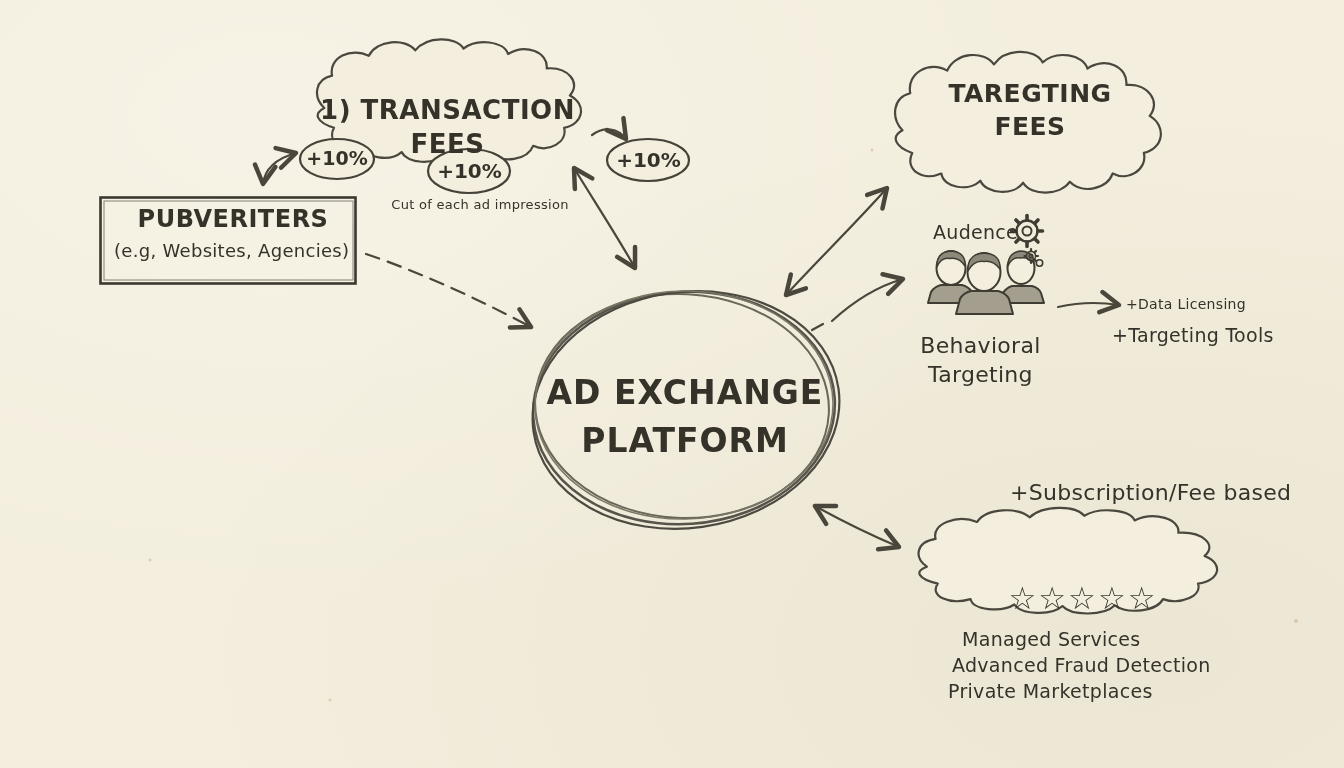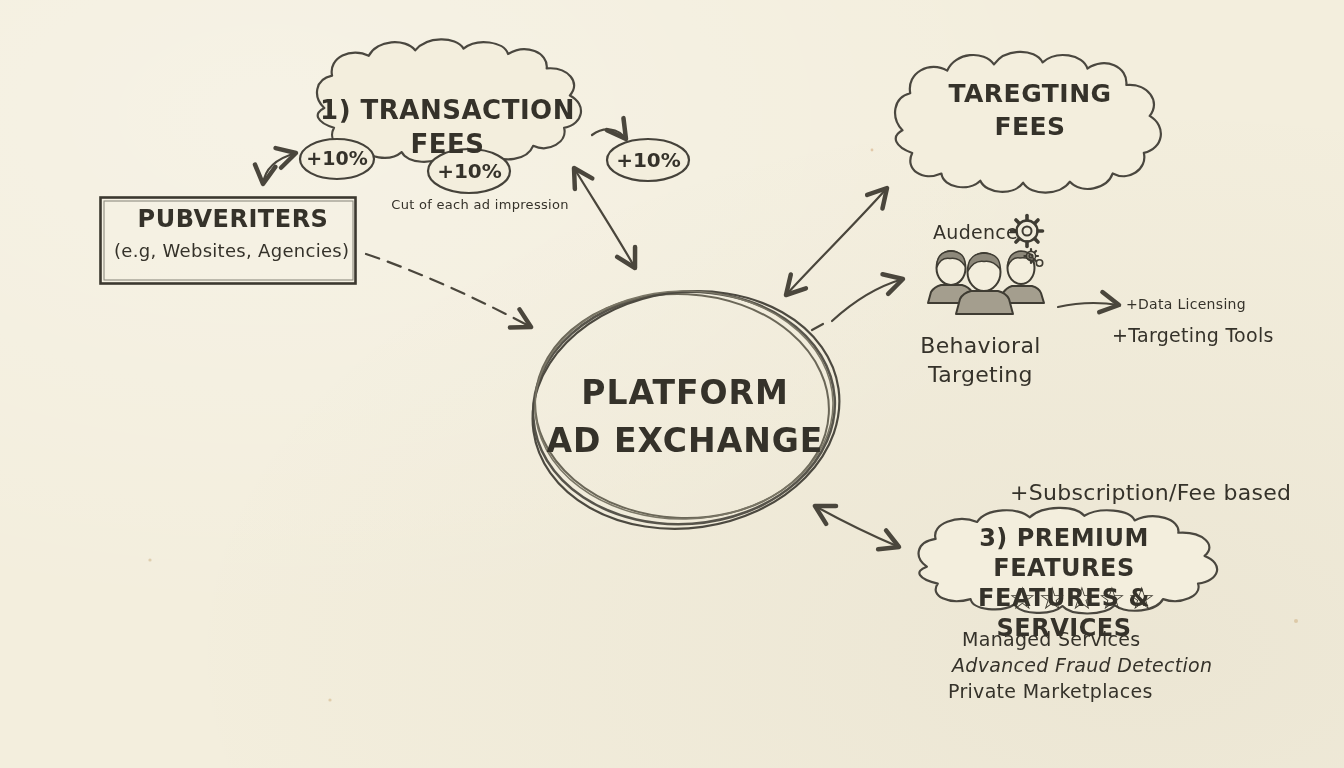--- a/index.html
+++ b/index.html
@@ -156,45 +156,41 @@
   <div class="t badge center" style="left:608px;top:148px;width:81px;font-size:20px;">+10%</div>
 
   <div class="t hand center" style="left:365px;top:197px;width:230px;font-size:13px;">Cut of each ad impression</div>
 
   <div class="t" style="left:114px;top:205px;width:238px;">
     <div class="bold" style="font-size:24px;letter-spacing:0.5px;text-align:center;">PUBVERITERS</div>
     <div class="hand" style="font-size:18px;margin-top:7px;">(e.g, Websites, Agencies)</div>
   </div>
 
   <div class="t center bold" style="left:527px;top:369px;width:316px;font-size:33px;line-height:1.45;letter-spacing:1px;">
+    <div>AD EXCHANGE</div>
     <div>PLATFORM</div>
-    <div>AD EXCHANGE</div>
   </div>
 
   <div class="t cloud-title center" style="left:885px;top:78px;width:290px;font-size:25px;">
     <div>TAREGTING</div>
     <div>FEES</div>
   </div>
 
   <div class="t hand" style="left:933px;top:221px;font-size:19px;">Audence</div>
 
   <div class="t hand center" style="left:908px;top:332px;width:145px;font-size:22px;line-height:1.3;">
     <div>Behavioral</div>
     <div>Targeting</div>
   </div>
 
   <div class="t hand" style="left:1126px;top:296px;font-size:14px;">+Data Licensing</div>
   <div class="t hand" style="left:1112px;top:324px;font-size:19px;">+Targeting Tools</div>
 
   <div class="t hand" style="left:1010px;top:480px;font-size:22px;">+Subscription/Fee based</div>
 
-  <div class="t cloud-title center" style="left:908px;top:523px;width:312px;font-size:24px;line-height:1.25;">
-    <div>3) PREMIUM FEATURES</div>
-    <div>FEATURES &amp; SERVICES</div>
-  </div>
 
   <div class="t stars" style="left:1008px;top:580px;width:150px;text-align:center;">☆☆☆☆☆</div>
 
   <div class="t hand" style="left:962px;top:628px;font-size:19px;">Managed Services</div>
-  <div class="t hand" style="left:952px;top:654px;font-size:19px;font-style:italic;">Advanced Fraud Detection</div>
+  <div class="t hand" style="left:952px;top:654px;font-size:19px;">Advanced Fraud Detection</div>
   <div class="t hand" style="left:948px;top:680px;font-size:19px;">Private Marketplaces</div>
 
 </div>
 
 </body></html>

